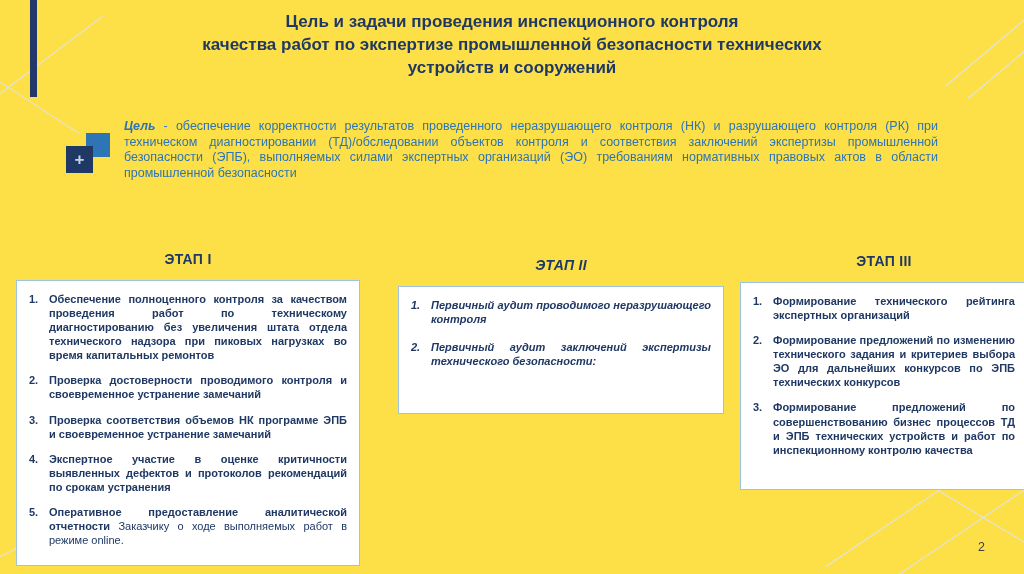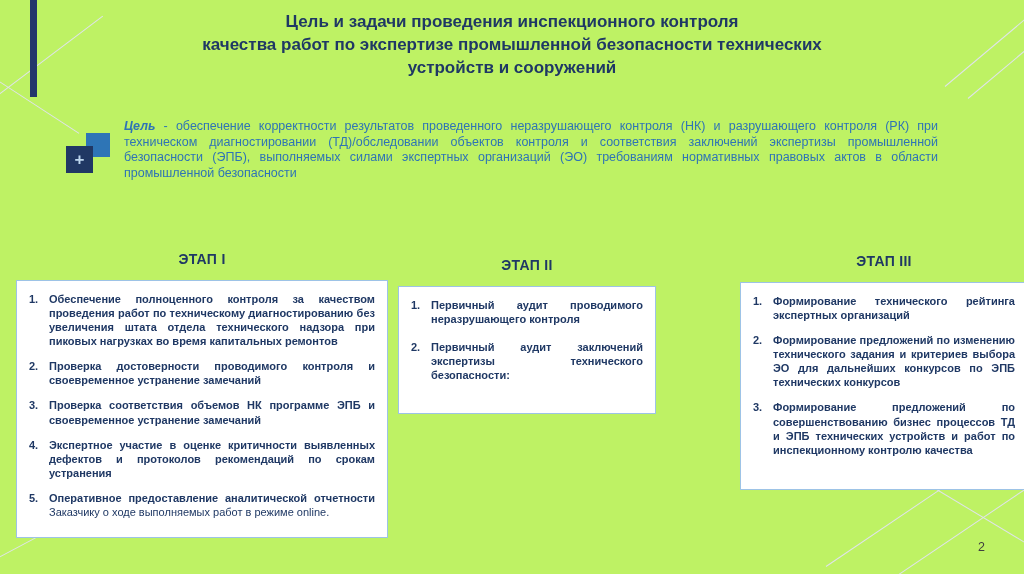--- a/index.html
+++ b/index.html
@@ -1,19 +1,19 @@
 <!DOCTYPE html>
 <html><head>
 <meta charset="utf-8">
 <style>
   * { margin:0; padding:0; box-sizing:border-box; }
   html,body { background:#e9e9e9; }
   body { font-family:"Liberation Sans", sans-serif; }
   .slide {
-    position:relative; width:1024px; height:574px; background:#bef264;
+    position:relative; width:1024px; height:574px; background:#fde047;
     overflow:hidden; margin:0 auto;
   }
   
   .decor { position:absolute; height:1px; background:#dfe3ea; transform-origin:left center; }
   .decor.d1 { left:-25px; top:112px; width:160px; transform:rotate(-37deg); }
   .decor.d2 { left:-30px; top:62px;  width:130px; transform:rotate(33deg); }
   .decor.d3 { left:945px; top:86px;  width:140px; transform:rotate(-40deg); }
   .decor.d4 { left:968px; top:98px;  width:120px; transform:rotate(-40deg); }
   .decor.d5 { left:826px; top:566px; width:280px; transform:rotate(-34deg); }
   .decor.d6 { left:884px; top:584px; width:240px; transform:rotate(-34deg); }
@@ -41,22 +41,22 @@
   }
   .goal-text b { color:#2e74b5;font-style:italic; }
 
   .banner {
     position:absolute; left:48px; top:203px; width:892px; height:34px;
     background:#5b9bd5; color:#1f3864; font-weight:bold; font-size:14.5px;
     display:flex; align-items:center; justify-content:center;
   }
 
   .col { position:absolute; }
-  .col1 { left:16px;  top:251px; width:372px; }
-  .col2 { left:398px; top:257px; width:258px; }
+  .col1 { left:16px;  top:251px; width:344px; }
+  .col2 { left:398px; top:257px; width:326px;font-style:italic; }
   .col3 { left:740px; top:253px; width:288px; }
   .stage-header {
     text-align:center; color:#1f3864; font-weight:bold; font-size:14px; letter-spacing:.3px;
   }
   .stage-box {
     margin-top:13px; border:1px solid #9dc3e6; background:#ffffff; padding:11px 12px 7px 12px;
   }
   .col1 .stage-box { min-height:258px; }
   .col2 .stage-box { min-height:128px; }
   .col3 .stage-box { min-height:208px; }

